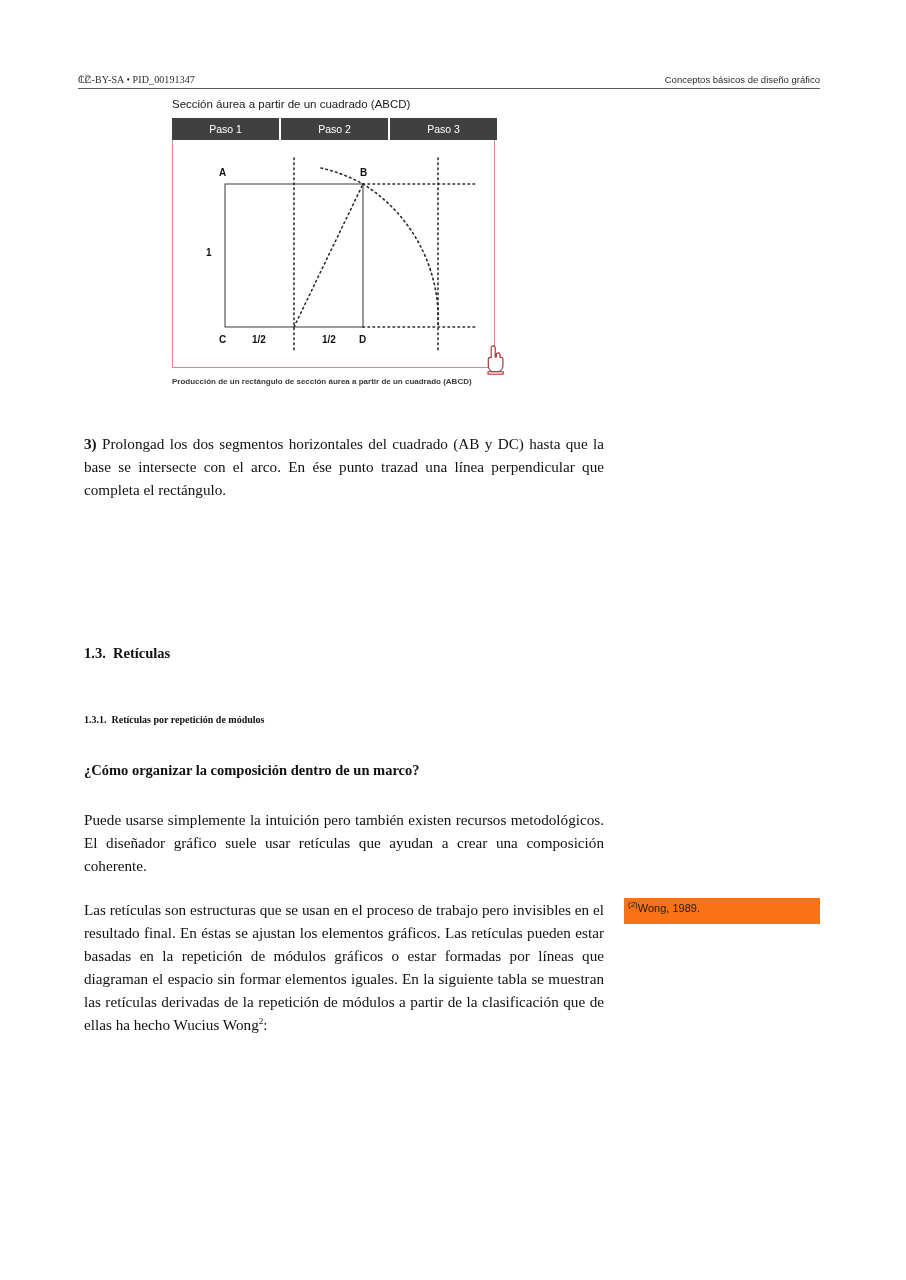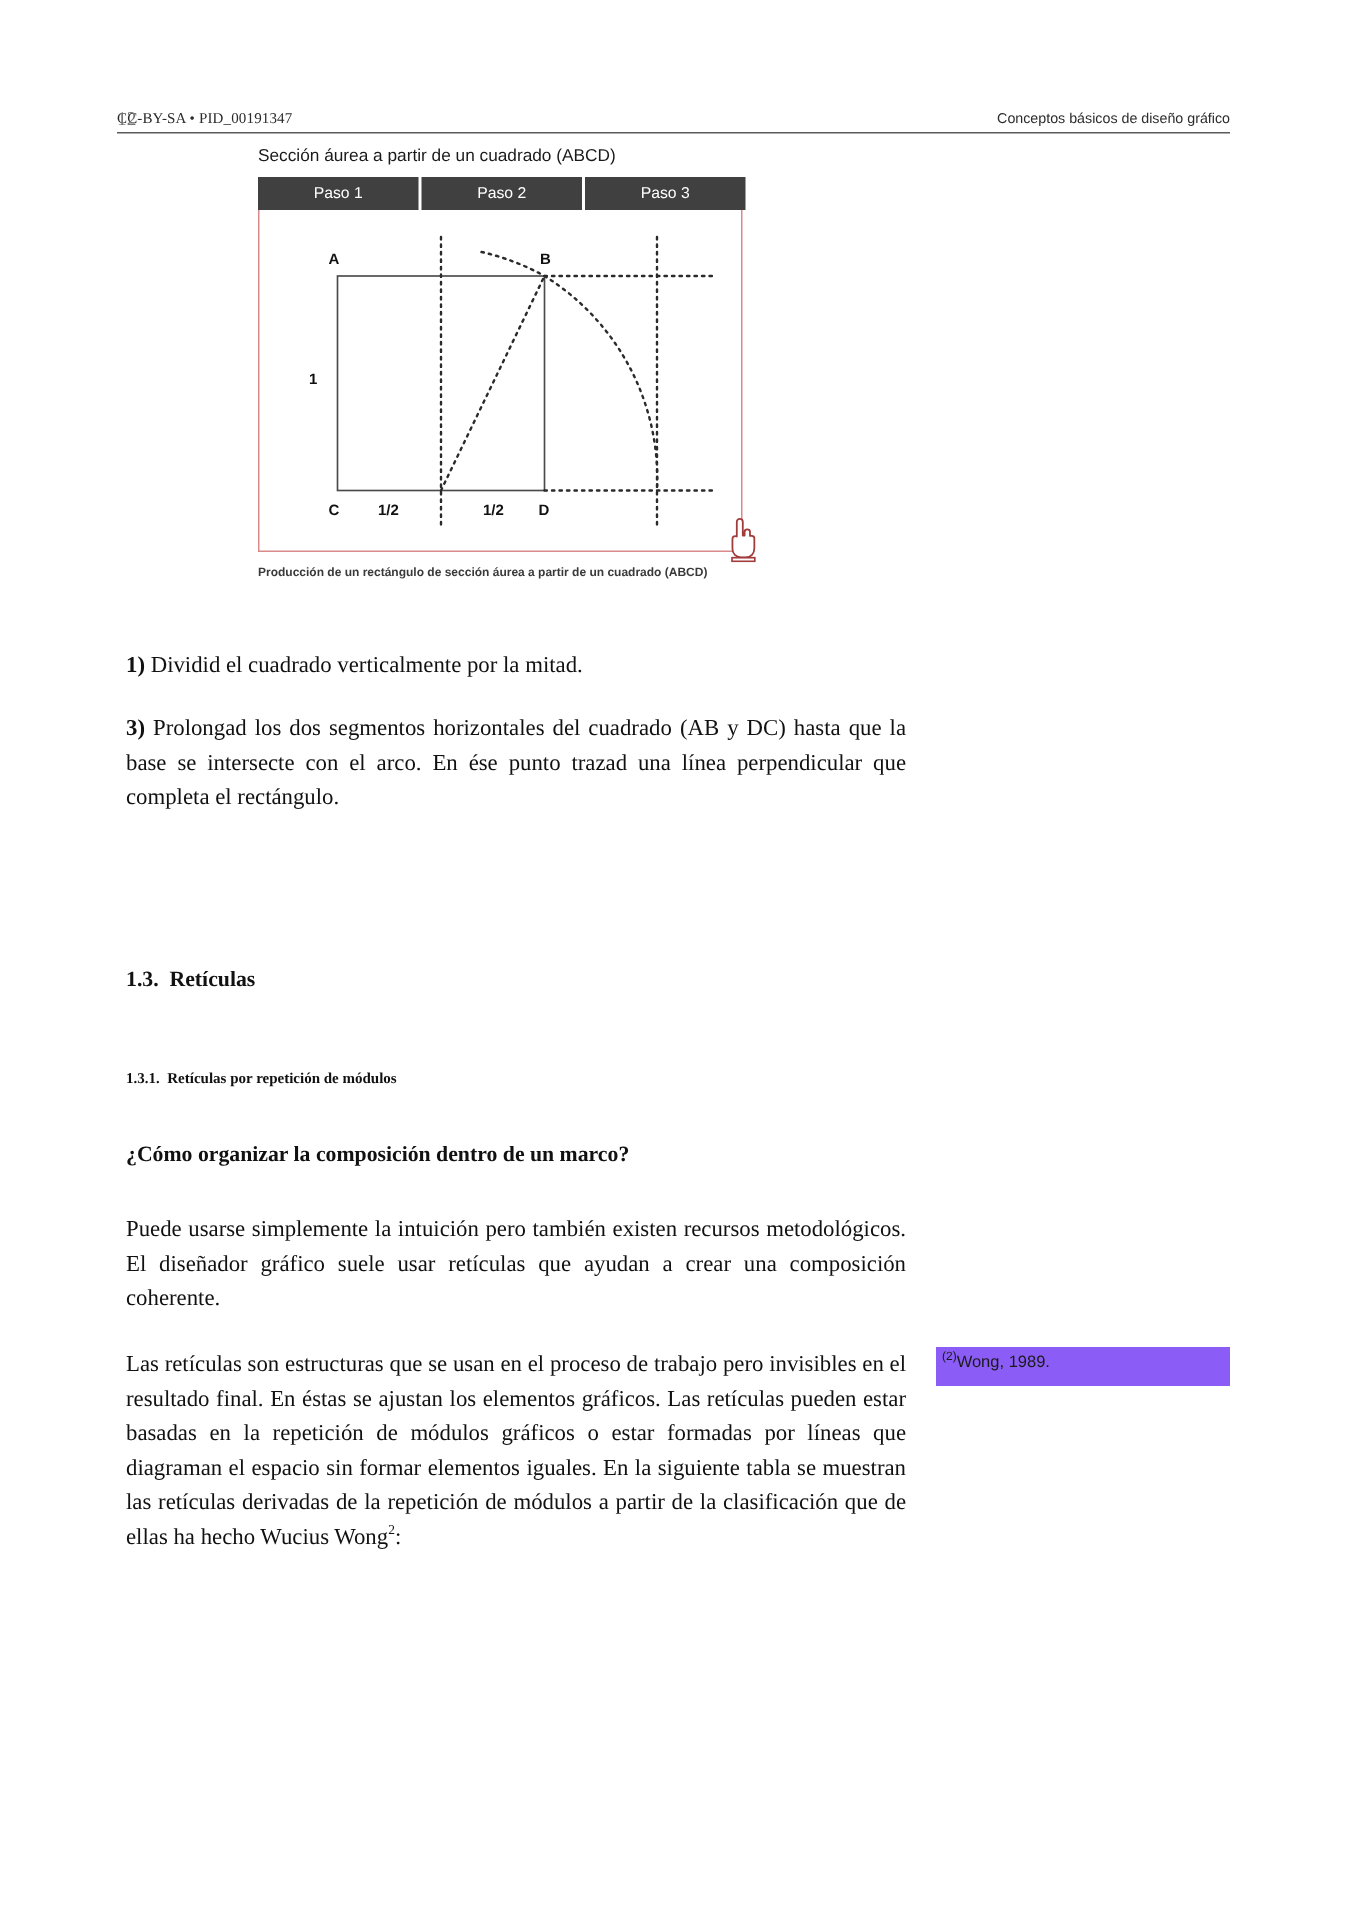--- a/index.html
+++ b/index.html
@@ -155,21 +155,21 @@
     line-height: 0;
   }
 
   
   .margin-note {
     position: absolute;
     left: 624px;
     top: 898px;
     width: 196px;
     height: 26px;
-    background: #8b5cf6;
+    background: #f97316;
     font-family: "Liberation Sans", sans-serif;
     font-size: 11px;
     color: #1a1a1a;
     box-sizing: border-box;
     padding: 4px 0 0 4px;
     white-space: nowrap;
   }
   .margin-note sup {
     font-size: 8px;
     vertical-align: super;
@@ -239,21 +239,20 @@
                C7.6 26.6 5.3 24.2 5.3 20.9 L5.3 14.5
                C5.3 13.2 6.1 12.4 7.1 12.4 C7.5 12.4 7.9 12.5 8.2 12.7 Z" fill="#ffffff" stroke="#a23b3b" stroke-width="1.2" stroke-linejoin="round"></path>
       <rect x="5.0" y="26.8" width="15.2" height="2.4" fill="#ffffff" stroke="#a23b3b" stroke-width="1.1"></rect>
     </svg>
   </div>
 
   <div class="figure-caption">Producción de un rectángulo de sección áurea a partir de un cuadrado (ABCD)</div>
 </div>
 
 <div class="body-col" style="top:432px;">
-  <p class="para"><span class="num">1)</span><span> Dividid el cuadrado verticalmente por la mitad.</span></p>
   <p class="para"><span class="num">3)</span><span> Prolongad los dos segmentos horizontales del cuadrado (AB y DC) hasta que la base se intersecte con el arco. En ése punto trazad una línea perpendicular que completa el rectángulo.</span></p>
 </div>
 
 <div class="body-col" style="top:645px;">
   <h2 class="sec">
     <span>1.3.</span>&nbsp;&nbsp;<span>Retículas</span>
   </h2>
 </div>
 
 <div class="body-col" style="top:714px;">

